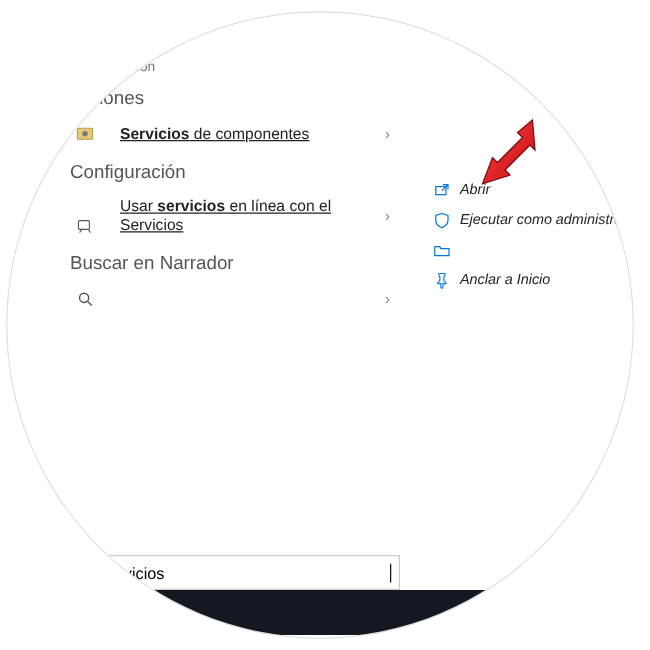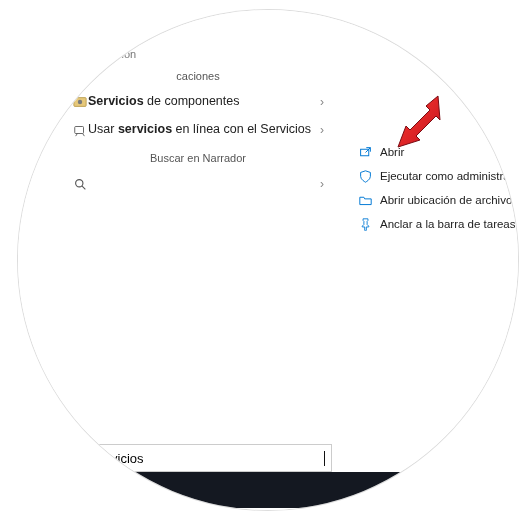--- a/index.html
+++ b/index.html
@@ -1,21 +1,21 @@
 <!DOCTYPE html>
 <html><head>
 <meta charset="utf-8">
 <style>
   * { box-sizing: border-box; margin: 0; padding: 0; font-family: "Segoe UI", Tahoma, sans-serif; }
   html, body { width: 520px; height: 520px; }
   body { background: #fff; position: relative; }
 
   .clip {
     position: absolute;
-    top: 10px; left: 18px;
+    top: 10px; left: 6px;
     width: 500px; height: 500px;
     border-radius: 50%;
     overflow: hidden;
     box-shadow: 0 0 0 1px #ddd;
     background: #fff;
   }
 
   .surface {
     position: absolute;
     top: 0; left: 0;
@@ -30,33 +30,33 @@
     font-size: 12px;
     color: #222;
   }
   .tiny-app {
     font-size: 11px;
     color: #777;
     margin-left: 18px;
     margin-bottom: 10px;
   }
   .section-hdr {
-    font-size: 11px;
+    font-size: 15px;
     color: #555;
     margin: 8px 0 6px 0;
     padding-left: 0;
-    text-align: center;
   }
   .result-row {
     display: flex;
-    align-items: flex-start;
-    gap: 0;
+    align-items: flex-end;
+    gap: 20px;
     padding: 6px 4px;
     cursor: pointer;
     position: relative;
+    text-decoration: underline;
   }
   .ricon {
     width: 16px; height: 16px;
     flex: 0 0 16px;
     display: flex;
     align-items: center; justify-content: center;
     font-size: 11px; color: #555;
   }
   .rtext { flex: 1; font-size: 12.5px; line-height: 1.2; }
   .rtext b { font-weight: 600; }
@@ -76,20 +76,21 @@
     font-size: 11.5px;
     color: #222;
   }
   .action-row {
     display: flex;
     align-items: center;
     gap: 8px;
     padding: 5px 0;
     cursor: pointer;
     white-space: nowrap;
+    font-style: italic;
   }
   .aicon {
     width: 14px; height: 14px;
     flex: 0 0 14px;
     color: #0078d4;
     display: flex; align-items: center; justify-content: center;
   }
   .aicon svg { display:block; }
 
   .arrow {
@@ -171,20 +172,21 @@
               <rect x="1" y="3" width="14" height="10" rx="1" fill="#e6c87a" stroke="#b89a4a"></rect>
               <circle cx="8" cy="8" r="2.5" fill="#7a7a7a"></circle>
             </svg>
         </span>
         <span class="rtext">
           <b>Servicios</b><span> de componentes</span>
         </span>
         <span class="chev">›</span>
       </div>
 
+      <div class="section-hdr">Configuración</div>
 
       <div class="result-row">
         <span class="ricon">
           <svg width="14" height="14" viewBox="0 0 16 16">
               <rect x="2" y="4" width="10" height="8" rx="1" fill="none" stroke="#555"></rect>
               <path d="M5 12 L3 15 M11 12 L13 15" stroke="#555"></path>
             </svg>
         </span>
         <span class="rtext">
           <span>Usar </span><b>servicios</b><span> en línea con el Servicios</span>
@@ -222,29 +224,28 @@
             </svg>
         </span>
         <span>Ejecutar como administrador</span>
       </div>
       <div class="action-row">
         <span class="aicon">
           <svg width="13" height="13" viewBox="0 0 16 16">
               <path d="M1 4 h5 l1 2 h8 v7 H1 Z" fill="none" stroke="#0078d4" stroke-width="1.2"></path>
             </svg>
         </span>
-        <span>Abrir ubicación de archivo</span>
       </div>
       <div class="action-row">
         <span class="aicon">
           <svg width="13" height="13" viewBox="0 0 16 16">
               <path d="M5 1 h6 v2 l-1 1 v4 l2 2 v1 H9 v4 L8 16 7 15 V11 H4 v-1 l2-2 V4 L5 3 Z" fill="none" stroke="#0078d4" stroke-width="1.1"></path>
             </svg>
         </span>
-        <span>Anclar a la barra de tareas</span>
+        <span>Anclar a Inicio</span>
       </div>
     </div>
 
     <svg class="arrow" viewBox="0 0 50 60">
       <defs>
         <linearGradient id="rg" x1="0" y1="0" x2="1" y2="1">
           <stop offset="0" stop-color="#ff3b30"></stop>
           <stop offset="1" stop-color="#c1121f"></stop>
         </linearGradient>
       </defs>

